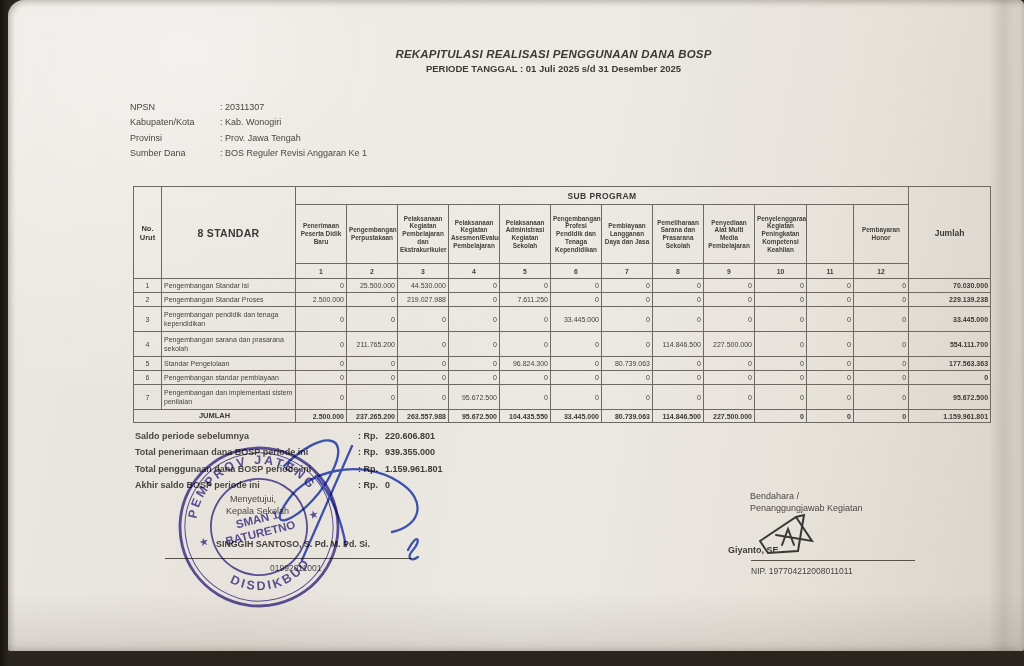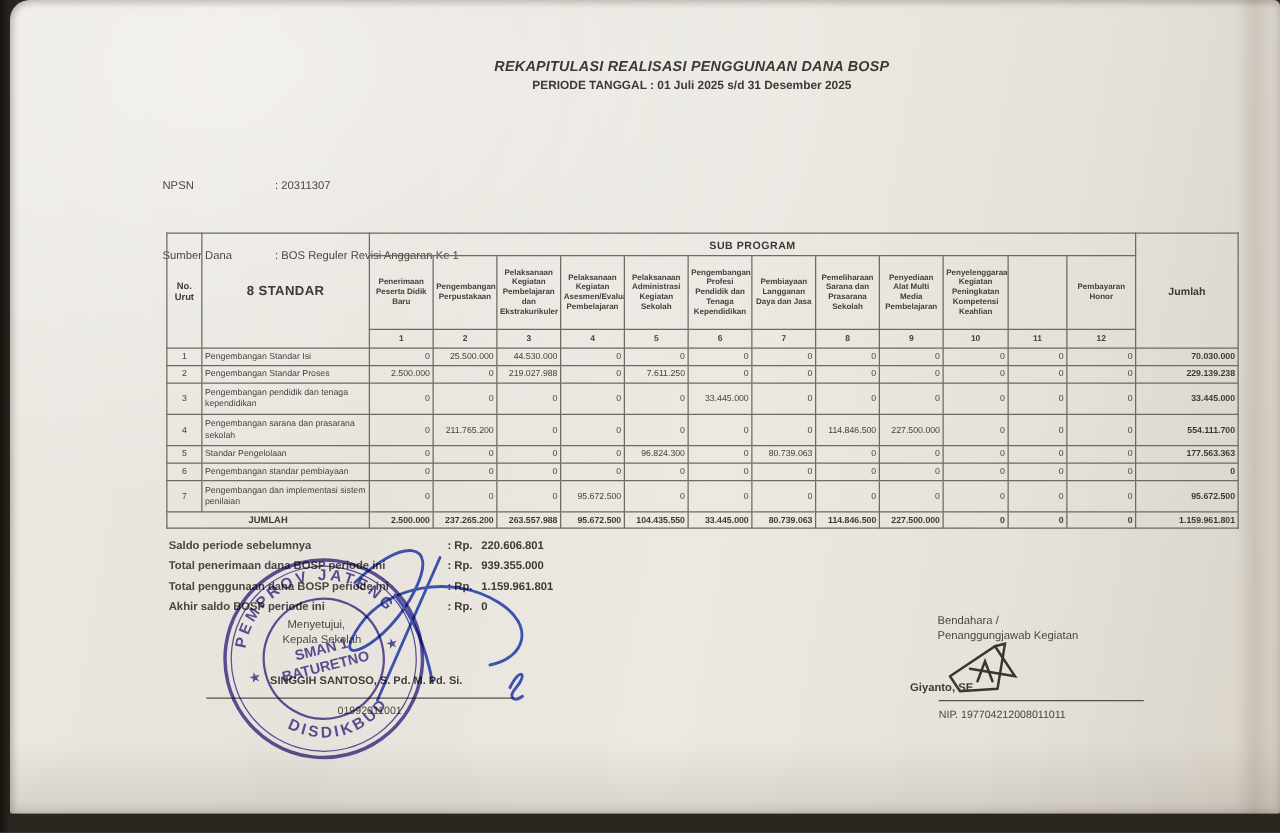--- a/index.html
+++ b/index.html
@@ -14,21 +14,21 @@
       linear-gradient(100deg,#ebe8e2 0%,#e7e3dc 30%,#ece9e3 55%,#e6e2da 78%,#d9d3c9 100%);
     box-shadow: inset 2px 2px 6px rgba(60,50,40,.25), inset -1px -2px 8px rgba(70,60,50,.18);}
   .abs{position:absolute;}
   
   #title{left:117px;top:48px;width:857px;text-align:center;color:#3d3a36;}
   #title .t1{font-size:11.5px;font-weight:bold;letter-spacing:.2px;font-style:italic;}
   #title .t2{font-size:9.5px;font-weight:bold;margin-top:3px;}
   #title .t3{font-size:9.5px;font-weight:bold;margin-top:2px;}
   
   #info{left:122px;top:99px;color:#4a4640;font-size:9px;}
-  .info-row{display:flex;height:15.5px;align-items:center;margin-top:41px;}
+  .info-row{display:flex;height:15.5px;align-items:center;}
   .info-label{width:90px;}
   
   #rekap-table{left:125px;top:186px;width:857px;border-collapse:collapse;table-layout:fixed;
     color:#45423d;}
   #rekap-table td,#rekap-table th{border:1px solid #6e6a63;padding:1px 2px;overflow:hidden;}
   #rekap-table{border:1.5px solid #5a554e;}
   th.corner{font-size:7.5px;font-weight:bold;color:#3c3936;}
   th.standar{font-size:10.5px;font-weight:bold;letter-spacing:.3px;color:#3c3936;}
   th.subprog{font-size:8.5px;font-weight:bold;height:15px;color:#3c3936;letter-spacing:.4px;}
   th.jumlah-head{font-size:8.5px;font-weight:bold;color:#3c3936;}
@@ -72,20 +72,28 @@
 
     <div id="title" class="abs">
       <div class="t1">REKAPITULASI REALISASI PENGGUNAAN DANA BOSP</div>
       <div class="t2">PERIODE TANGGAL : 01 Juli 2025 s/d 31 Desember 2025</div>
     </div>
 
     <div id="info" class="abs">
         <div class="info-row">
           <span class="info-label">NPSN</span>
           <span class="info-value">: 20311307</span>
+        </div>
+        <div class="info-row">
+          <span class="info-label">Kabupaten/Kota</span>
+          <span class="info-value">: Kab. Wonogiri</span>
+        </div>
+        <div class="info-row">
+          <span class="info-label">Provinsi</span>
+          <span class="info-value">: Prov. Jawa Tengah</span>
         </div>
         <div class="info-row">
           <span class="info-label">Sumber Dana</span>
           <span class="info-value">: BOS Reguler Revisi Anggaran Ke 1</span>
         </div>
       </div>
 
     <table id="rekap-table" class="abs">
       <colgroup>
         <col style="width:28px">

